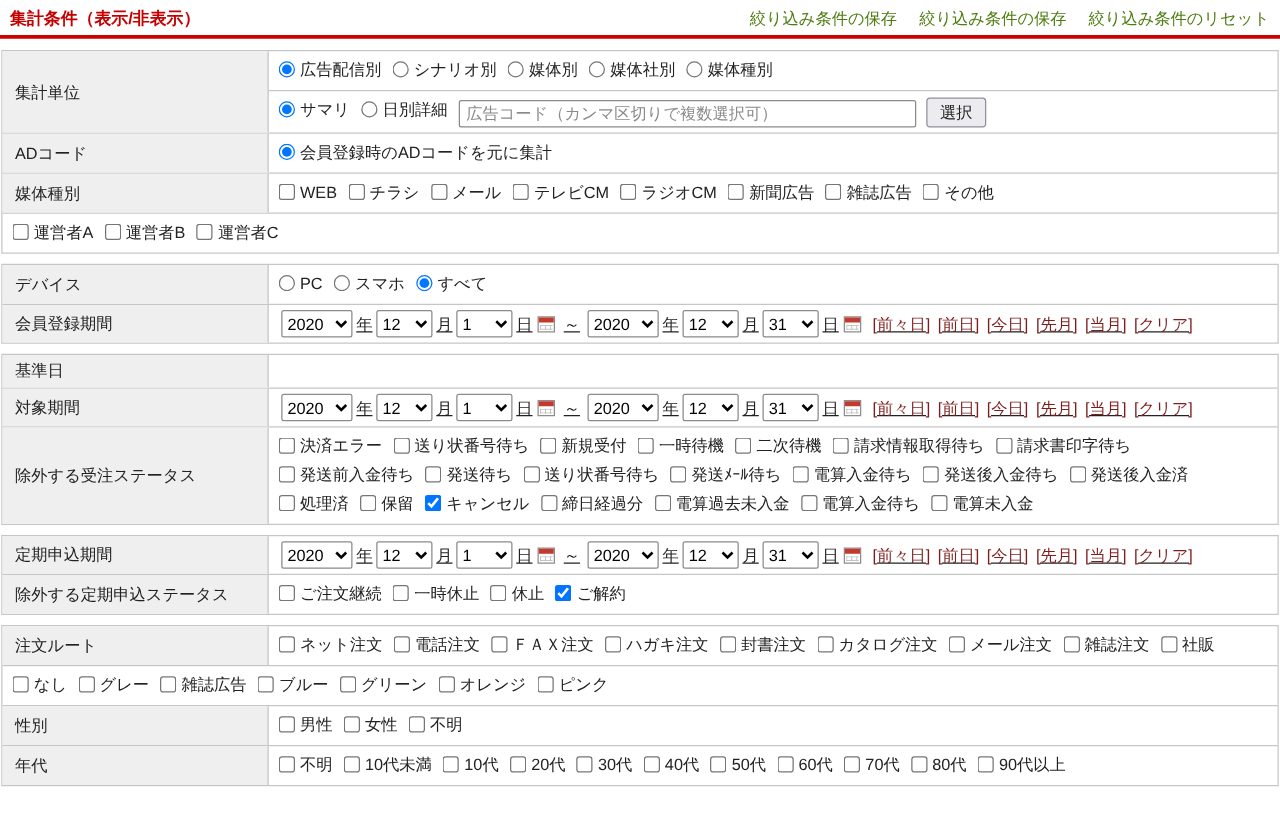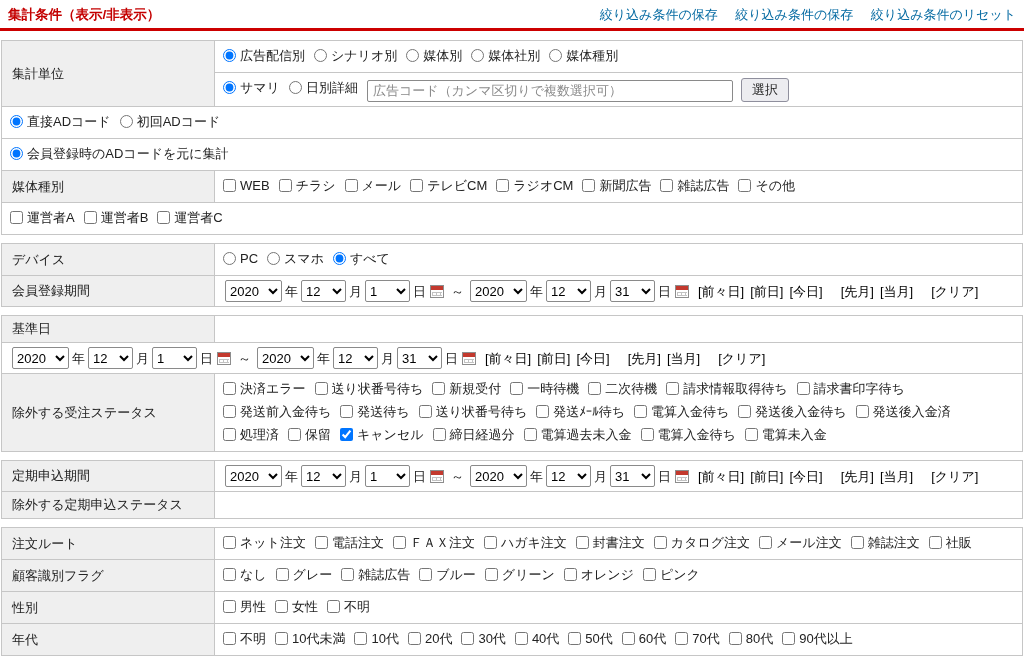--- a/index.html
+++ b/index.html
@@ -6,33 +6,33 @@
   html,body { margin:0; padding:0; background:#fff; }
   body {
     font-family: "Liberation Sans", "DejaVu Sans", sans-serif;
     font-size: 13px; color:#222; width:1024px;
   }
   
   .hdr { display:flex; justify-content:space-between; align-items:flex-end; padding:6px 8px 4px 8px; }
   .hdr-title { color:#c40000; font-weight:bold; font-size:13.5px; }
   .hdr-title .sub { font-weight:bold; }
   .hdr-links { color:#c43b3b; }
-  .hdr-links a { color:#0369a1; text-decoration:none; margin-left:14px; cursor:pointer; }
+  .hdr-links a { color:#4d7c0f; text-decoration:none; margin-left:14px; cursor:pointer; }
   .redline { height:3px; background:#cc0000; width:100%; }
   
   .content { margin-top:9px; }
   .group { border:1px solid #c6c6c6; margin:0 1px 8px 1px; background:#fff; }
   .row { display:flex; align-items:stretch; }
   .row + .row { border-top:1px solid #c6c6c6; }
   .lbl {
     flex:0 0 213px; width:213px; background:#efefef; border-right:1px solid #c6c6c6;
     display:flex; align-items:center; padding:4px 10px; color:#222;
   }
   .cell { flex:1; display:flex; flex-direction:column; justify-content:center; min-width:0; }
-  .line { padding:4px 8px; line-height:21px; }
+  .line { padding:4px 8px; line-height:21px;text-decoration:underline; }
   .line + .line { border-top:1px solid #c6c6c6; }
   
   .opt { display:inline-flex; align-items:center; margin-right:9px; white-space:nowrap; cursor:pointer; }
   .opt input { width:13px; height:13px; margin:0 4px 0 0; accent-color:#0075ff; cursor:pointer; }
   select.dsel {
     height:22px; font-size:13px; font-family:inherit; margin:0 2px;
     border:1px solid #8a8a8a; border-radius:2px; background:#fff; cursor:pointer;
   }
   .unit { margin:0 1px; }
   .tilde { margin:0 4px; }
@@ -40,22 +40,22 @@
     display:inline-block; width:14px; height:13px; border:1px solid #8d8d8d; background:#fff;
     position:relative; margin:0 3px; vertical-align:-2px; cursor:pointer;
   }
   .cal::before { content:""; position:absolute; top:0; left:0; right:0; height:4px; background:#c3392e; }
   .cal::after {
     content:""; position:absolute; left:1px; right:1px; top:6px; bottom:1px;
     background:
       linear-gradient(90deg,#c2c2c2 1px,transparent 1px) 0 0/4px 100%,
       linear-gradient(#c2c2c2 1px,transparent 1px) 0 0/100% 3px;
   }
-  a.dlink { color:#000000; text-decoration:none; margin-left:6px; cursor:pointer; white-space:nowrap; }
-  a.dlink.gap { margin-left:18px; }
+  a.dlink { color:#7f1d1d; text-decoration:none; margin-left:6px; cursor:pointer; white-space:nowrap; }
+  a.dlink.gap { margin-left:6px; }
   input.adinput {
     width:366px; height:22px; border:1px solid #8a8a8a; border-radius:2px;
     font-size:13px; font-family:inherit; padding:0 5px; margin-right:8px; vertical-align:middle;
   }
   input.adinput::placeholder { color:#8a8a8a; }
   button.smallbtn {
     font-size:13px; font-family:inherit; padding:2px 10px; border:1px solid #8f8f9d;
     border-radius:3px; background:#ececf0; cursor:pointer; color:#222;
   }
 </style>
@@ -96,28 +96,22 @@
           <div class="line"><label class="opt">
               <input type="radio" name="rg-0-0-1" checked="" style="">
               <span>サマリ</span>
             </label><label class="opt">
               <input type="radio" name="rg-0-0-1" style="">
               <span>日別詳細</span>
             </label><input class="adinput" type="text" placeholder="広告コード（カンマ区切りで複数選択可）" style=""><button class="smallbtn">選択</button></div>
         </div>
       </div>
       <div class="row">
-        <div class="cell">
-          <div class="line"><label class="opt">
-              <input type="radio" name="rg-0-1-0" checked="" style="">
-              <span>直接ADコード</span>
-            </label><label class="opt">
-              <input type="radio" name="rg-0-1-0" style="">
-              <span>初回ADコード</span>
-            </label></div>
+        <div class="lbl">ADコード</div>
+        <div class="cell">
           <div class="line"><label class="opt">
               <input type="radio" name="rg-0-1-1" checked="" style="">
               <span>会員登録時のADコードを元に集計</span>
             </label></div>
         </div>
       </div>
       <div class="row">
         <div class="lbl">媒体種別</div>
         <div class="cell">
           <div class="line"><label class="opt">
@@ -183,20 +177,21 @@
         <div class="cell">
           <div class="line"><select class="dsel" style="width: 57px;"><option>2020</option></select><span class="unit">年</span><select class="dsel" style="width: 45px;"><option>12</option></select><span class="unit">月</span><select class="dsel" style="width: 45px;"><option>1</option></select><span class="unit">日</span><span class="cal"></span><span class="tilde">～</span><select class="dsel" style="width: 57px;"><option>2020</option></select><span class="unit">年</span><select class="dsel" style="width: 45px;"><option>12</option></select><span class="unit">月</span><select class="dsel" style="width: 45px;"><option>31</option></select><span class="unit">日</span><span class="cal"></span><a class="dlink">[前々日]</a><a class="dlink">[前日]</a><a class="dlink">[今日]</a><a class="dlink gap">[先月]</a><a class="dlink">[当月]</a><a class="dlink gap">[クリア]</a></div>
         </div>
       </div>
     </div>
     <div class="group">
       <div class="row">
         <div class="lbl">基準日</div>
       </div>
       <div class="row">
+        <div class="lbl">対象期間</div>
         <div class="cell">
           <div class="line"><select class="dsel" style="width: 57px;"><option>2020</option></select><span class="unit">年</span><select class="dsel" style="width: 45px;"><option>12</option></select><span class="unit">月</span><select class="dsel" style="width: 45px;"><option>1</option></select><span class="unit">日</span><span class="cal"></span><span class="tilde">～</span><select class="dsel" style="width: 57px;"><option>2020</option></select><span class="unit">年</span><select class="dsel" style="width: 45px;"><option>12</option></select><span class="unit">月</span><select class="dsel" style="width: 45px;"><option>31</option></select><span class="unit">日</span><span class="cal"></span><a class="dlink">[前々日]</a><a class="dlink">[前日]</a><a class="dlink">[今日]</a><a class="dlink gap">[先月]</a><a class="dlink">[当月]</a><a class="dlink gap">[クリア]</a></div>
         </div>
       </div>
       <div class="row">
         <div class="lbl">除外する受注ステータス</div>
         <div class="cell">
           <div class="line"><label class="opt">
               <input type="checkbox" style="">
               <span>決済エラー</span>
@@ -266,20 +261,35 @@
     </div>
     <div class="group">
       <div class="row">
         <div class="lbl">定期申込期間</div>
         <div class="cell">
           <div class="line"><select class="dsel" style="width: 57px;"><option>2020</option></select><span class="unit">年</span><select class="dsel" style="width: 45px;"><option>12</option></select><span class="unit">月</span><select class="dsel" style="width: 45px;"><option>1</option></select><span class="unit">日</span><span class="cal"></span><span class="tilde">～</span><select class="dsel" style="width: 57px;"><option>2020</option></select><span class="unit">年</span><select class="dsel" style="width: 45px;"><option>12</option></select><span class="unit">月</span><select class="dsel" style="width: 45px;"><option>31</option></select><span class="unit">日</span><span class="cal"></span><a class="dlink">[前々日]</a><a class="dlink">[前日]</a><a class="dlink">[今日]</a><a class="dlink gap">[先月]</a><a class="dlink">[当月]</a><a class="dlink gap">[クリア]</a></div>
         </div>
       </div>
       <div class="row">
         <div class="lbl">除外する定期申込ステータス</div>
+        <div class="cell">
+          <div class="line"><label class="opt">
+              <input type="checkbox" style="">
+              <span>ご注文継続</span>
+            </label><label class="opt">
+              <input type="checkbox" style="">
+              <span>一時休止</span>
+            </label><label class="opt">
+              <input type="checkbox" style="">
+              <span>休止</span>
+            </label><label class="opt">
+              <input type="checkbox" checked="" style="">
+              <span>ご解約</span>
+            </label></div>
+        </div>
       </div>
     </div>
     <div class="group">
       <div class="row">
         <div class="lbl">注文ルート</div>
         <div class="cell">
           <div class="line"><label class="opt">
               <input type="checkbox" style="">
               <span>ネット注文</span>
             </label><label class="opt">
@@ -303,21 +313,20 @@
             </label><label class="opt">
               <input type="checkbox" style="">
               <span>雑誌注文</span>
             </label><label class="opt">
               <input type="checkbox" style="">
               <span>社販</span>
             </label></div>
         </div>
       </div>
       <div class="row">
-        <div class="lbl">顧客識別フラグ</div>
         <div class="cell">
           <div class="line"><label class="opt">
               <input type="checkbox" style="">
               <span>なし</span>
             </label><label class="opt">
               <input type="checkbox" style="">
               <span>グレー</span>
             </label><label class="opt">
               <input type="checkbox" style="">
               <span>雑誌広告</span>

